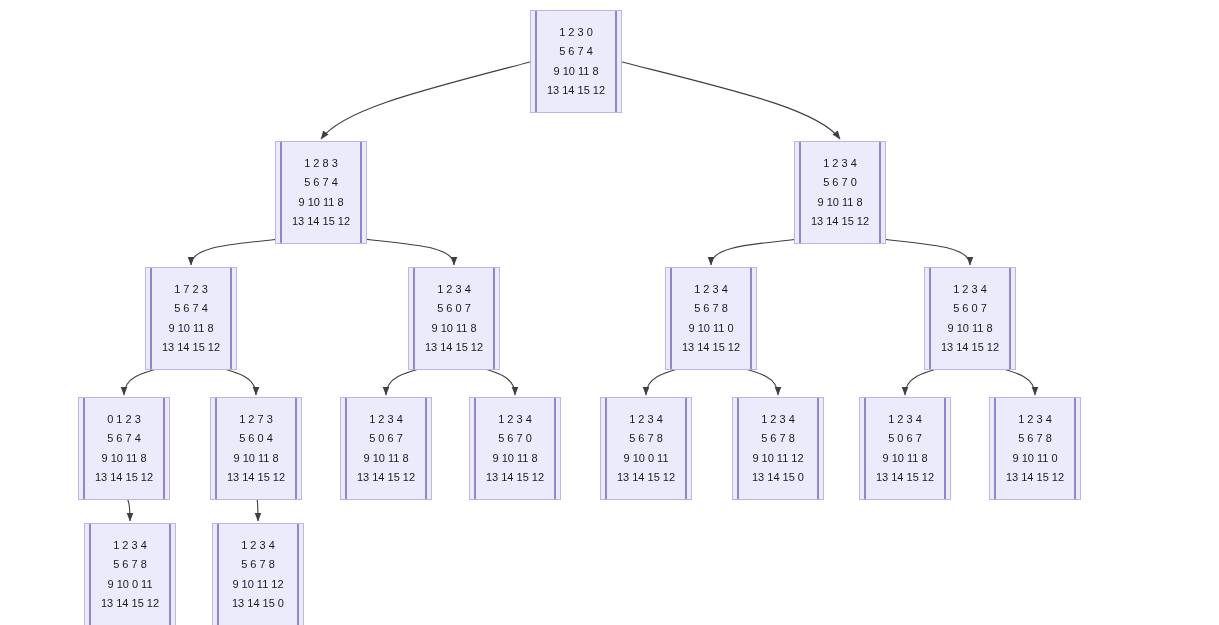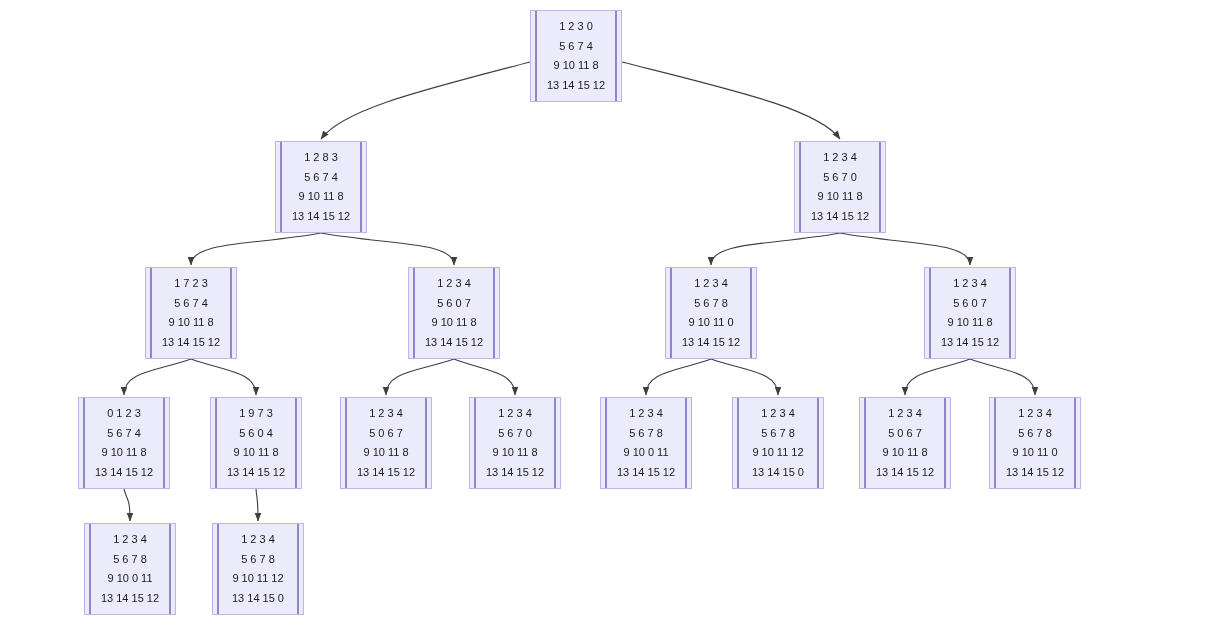--- a/index.html
+++ b/index.html
@@ -23,21 +23,21 @@
     background:var(--bg);
   }
   .edge-layer{
     position:absolute;
     left:0;top:0;
     width:1219px;height:625px;
   }
   .node{
     position:absolute;
     width:92px;
-    height:92px;
+    height:103px;
     box-sizing:border-box;
     background:var(--node-fill);
     border:1px solid var(--node-border);
   }
   .node .bars{
     position:absolute;
     top:0;bottom:0;left:4px;right:4px;
     border-left:2px solid var(--node-bar);
     border-right:2px solid var(--node-bar);
   }
@@ -152,21 +152,21 @@
         <div class="rows">
           <div>0 1 2 3</div>
           <div>5 6 7 4</div>
           <div>9 10 11 8</div>
           <div>13 14 15 12</div>
         </div>
       </div>
       <div class="node" style="left: 210px; top: 397px;">
         <div class="bars"></div>
         <div class="rows">
-          <div>1 9 7 3</div>
+          <div>1 2 7 3</div>
           <div>5 6 0 4</div>
           <div>9 10 11 8</div>
           <div>13 14 15 12</div>
         </div>
       </div>
       <div class="node" style="left: 340px; top: 397px;">
         <div class="bars"></div>
         <div class="rows">
           <div>1 2 3 4</div>
           <div>5 0 6 7</div>

